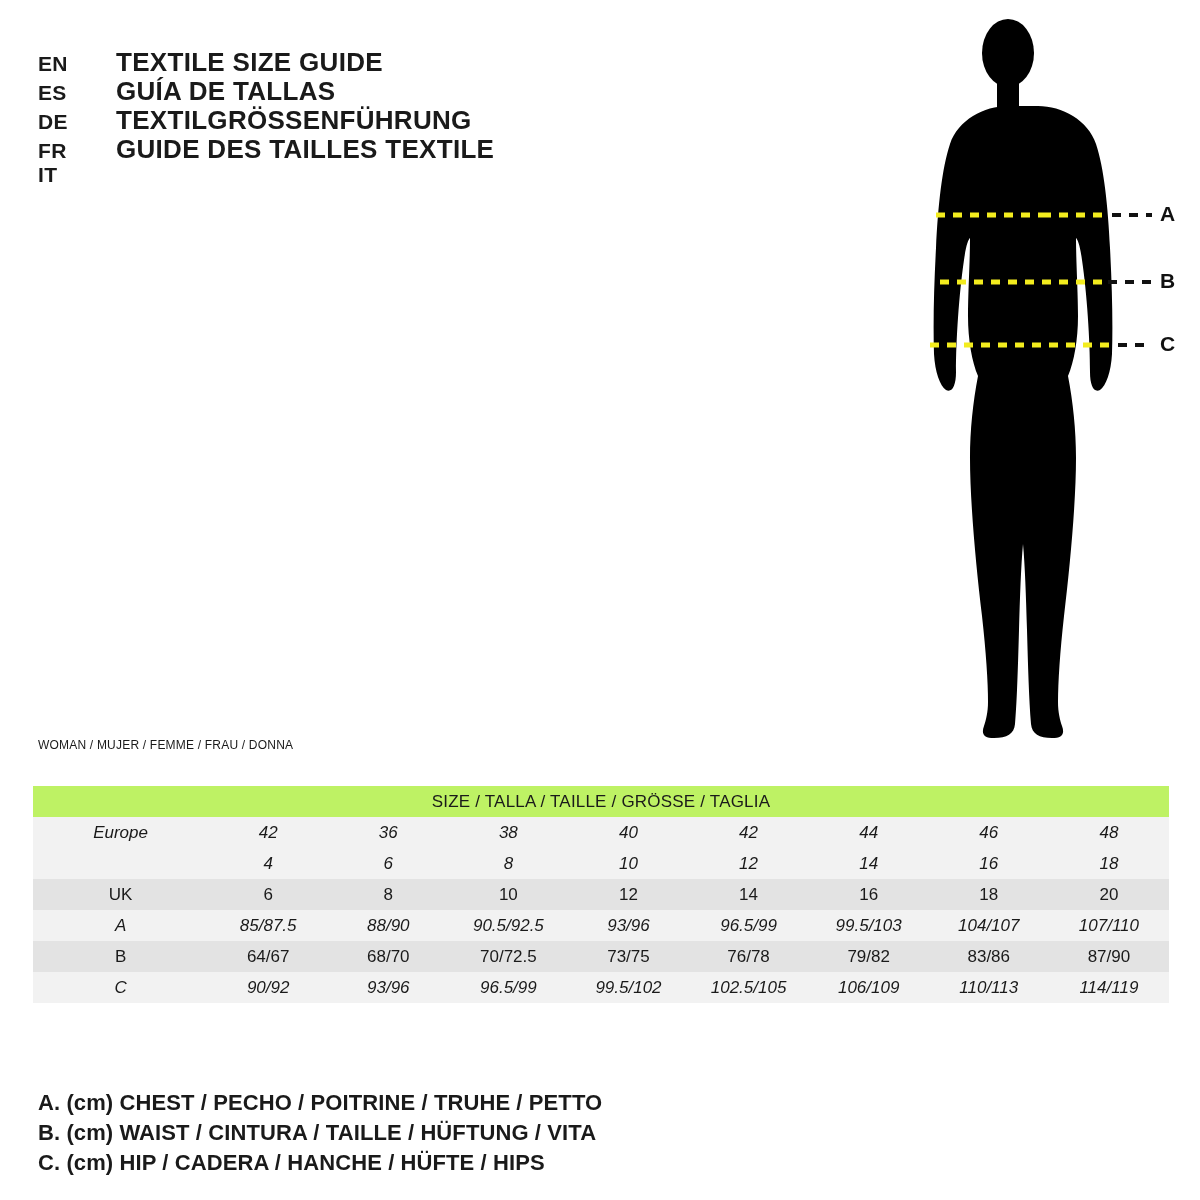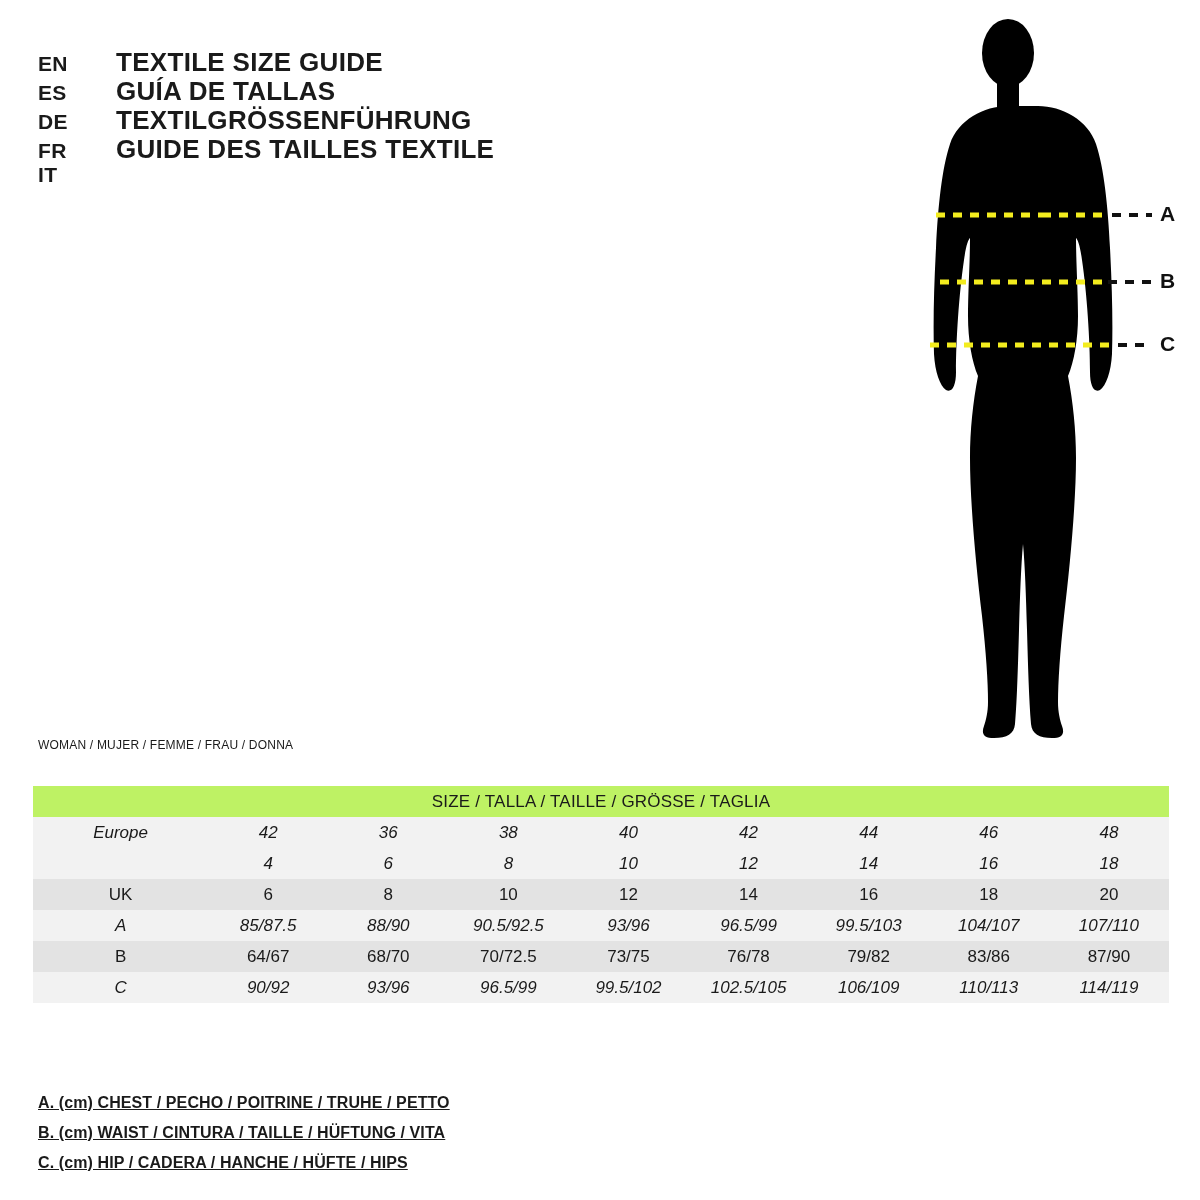--- a/index.html
+++ b/index.html
@@ -111,26 +111,25 @@
   .col-data { width: 120px; }
 
   
   .footnotes {
     position: absolute;
     left: 38px;
     top: 1088px;
     width: 700px;
   }
   .footnote {
-    font-size: 16px;
+    font-size: 22px;
     font-weight: bold;
     letter-spacing: 0.1px;
     line-height: 30px;
     white-space: nowrap;
-    text-decoration: underline;
   }
 </style>
 </head>
 <body>
 
 <div class="title-block">
   <div class="title-row">
     <div class="title-lang">EN</div>
     <div class="title-text">TEXTILE SIZE GUIDE</div>
   </div>

